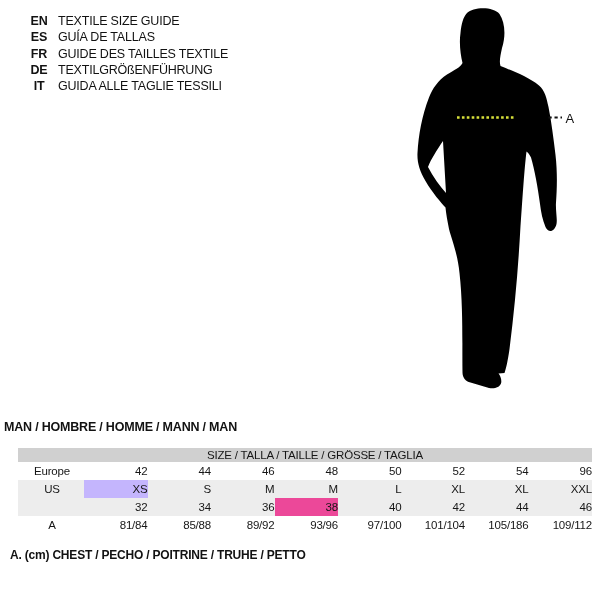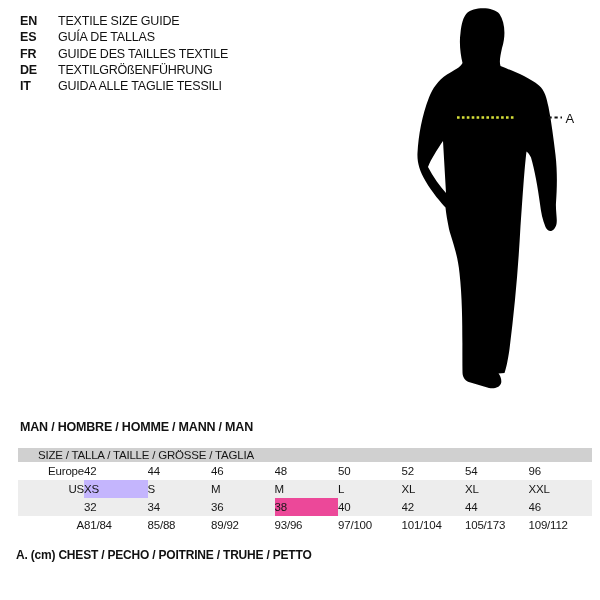--- a/index.html
+++ b/index.html
@@ -1,47 +1,47 @@
 <!DOCTYPE html>
 <html><head>
 <meta charset="utf-8">
 <style>
   html,body{margin:0;padding:0;background:#fff;}
   body{width:600px;height:600px;font-family:"Liberation Sans",sans-serif;color:#121212;}
   .page{position:relative;width:600px;height:600px;background:#ffffff;overflow:hidden;}
 
   
-  .lang-block{position:absolute;left:20px;top:13px;}
+  .lang-block{position:absolute;left:20px;top:13px;text-align:center;}
   .lang-row{display:flex;height:16.3px;align-items:center;}
   .lang-code{width:38px;font-weight:bold;font-size:12.5px;letter-spacing:-0.2px;}
   .lang-label{font-weight:normal;font-size:12.5px;letter-spacing:-0.2px;white-space:nowrap;}
 
   
   .garments{position:absolute;left:20px;top:106px;font-weight:bold;font-size:12.5px;
             line-height:18.6px;letter-spacing:-0.3px;white-space:nowrap;}
 
   
   .figure-wrap{position:absolute;left:405px;top:5px;width:195px;height:395px;}
   .figure-wrap svg{display:block;width:195px;height:395px;}
 
   
-  .section-title{position:absolute;left:20px;top:420px;font-weight:bold;font-size:12.5px;
+  .section-title{position:absolute;left:4px;top:420px;font-weight:bold;font-size:12.5px;
                  letter-spacing:-0.2px;white-space:nowrap;}
 
   
   .size-table{position:absolute;left:18px;top:448px;width:574px;border-collapse:collapse;
               table-layout:fixed;font-size:11.5px;}
   .size-table col.c0{width:66px;}
-  .size-table td{padding:0;height:18px;text-align:left;font-weight:normal;color:#161616;
+  .size-table td{padding:0;height:18px;text-align:right;font-weight:normal;color:#161616;
                  letter-spacing:-0.2px;overflow:hidden;white-space:nowrap;}
-  .size-table tr.thead td{height:14px;text-align:left;padding-left:20px;}
-  .size-table td.rowlabel{text-align:right;padding-left:2px;}
+  .size-table tr.thead td{height:14px;text-align:center;padding-left:20px;}
+  .size-table td.rowlabel{text-align:center;padding-left:2px;}
 
   
-  .footnote{position:absolute;left:16px;top:548px;font-weight:bold;font-size:12px;
+  .footnote{position:absolute;left:10px;top:548px;font-weight:bold;font-size:12px;
             letter-spacing:-0.2px;white-space:nowrap;}
 </style>
 </head>
 <body>
 
 <div class="page">
 
   <section class="lang-block" id="lang-list">
       <div class="lang-row">
         <span class="lang-code">EN</span>
@@ -157,21 +157,21 @@
           <td style="background: rgb(237, 237, 237);">46</td>
         </tr>
         <tr>
           <td class="rowlabel">A</td>
           <td>81/84</td>
           <td>85/88</td>
           <td>89/92</td>
           <td>93/96</td>
           <td>97/100</td>
           <td>101/104</td>
-          <td>105/173</td>
+          <td>105/186</td>
           <td>109/112</td>
         </tr>
       </tbody>
   </table>
 
   <div class="footnote">A. (cm) CHEST / PECHO / POITRINE / TRUHE / PETTO</div>
 
 </div>
 
 </body></html>

